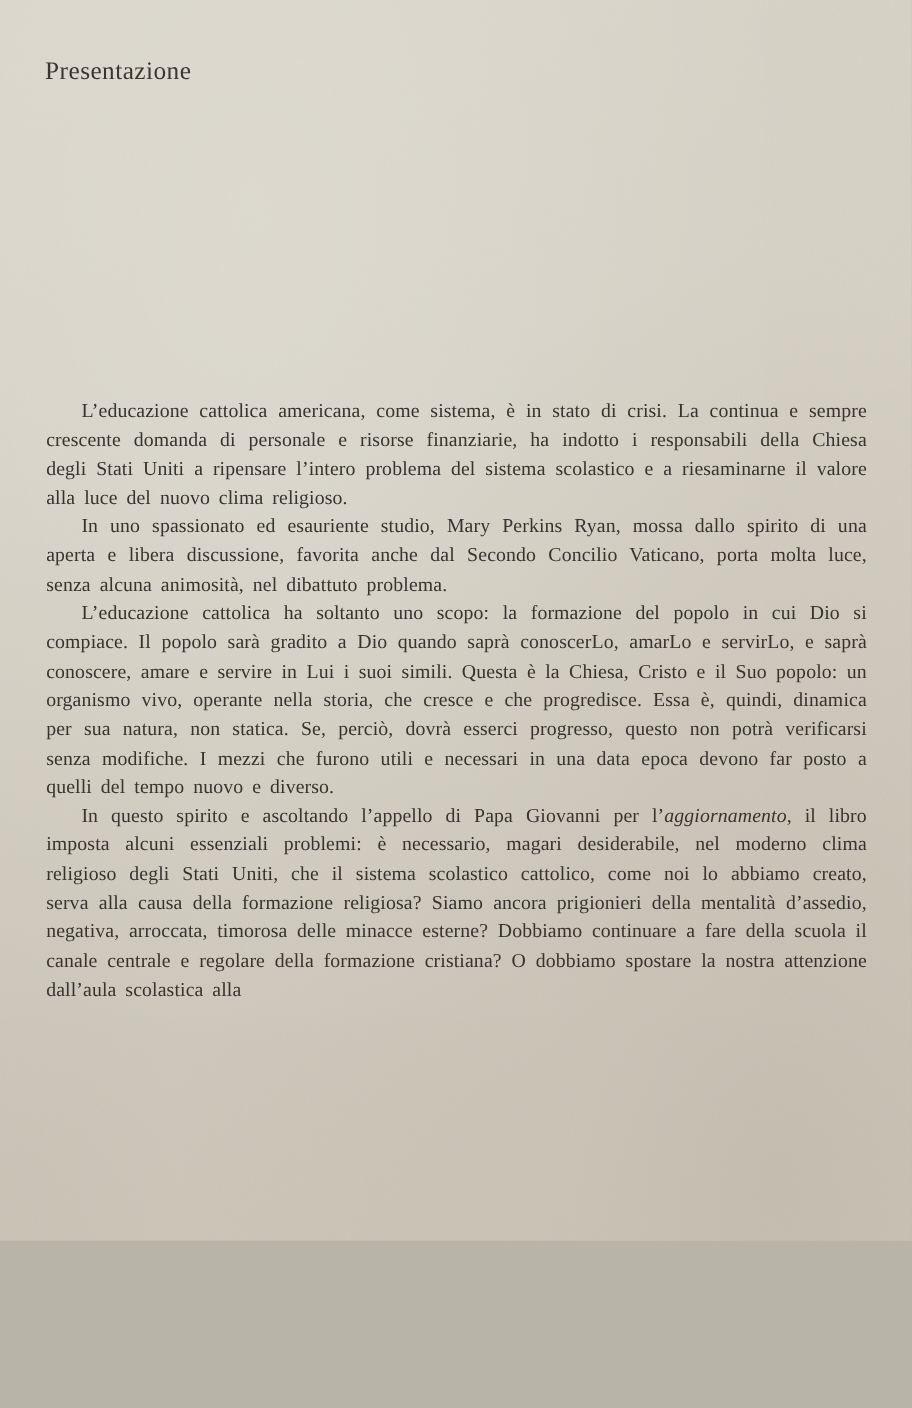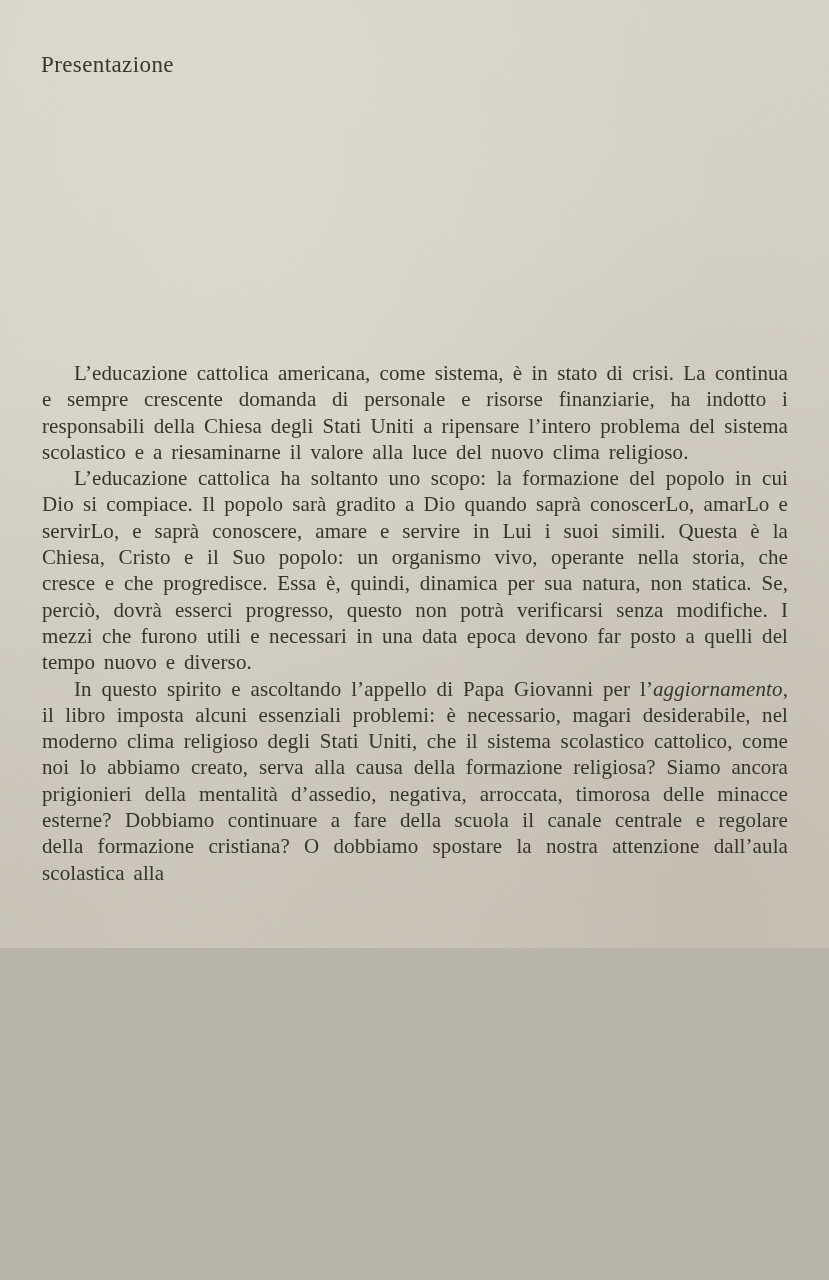--- a/index.html
+++ b/index.html
@@ -3,21 +3,21 @@
 <meta charset="utf-8">
 <style>
   html, body {
     margin: 0;
     padding: 0;
     background: #b9b4a8;
   }
   .page {
     position: relative;
     width: 829px;
-    height: 948px;
+    height: 1128px;
     margin: 0 auto;
     overflow: hidden;
     background:
       radial-gradient(ellipse at 28% 18%, rgba(255,255,255,0.16), rgba(255,255,255,0) 60%),
       radial-gradient(ellipse at 85% 95%, rgba(110,100,84,0.14), rgba(110,100,84,0) 55%),
       radial-gradient(ellipse at 0% 100%, rgba(110,100,84,0.10), rgba(110,100,84,0) 45%),
       linear-gradient(158deg, #d9d5c9 0%, #d5d1c4 45%, #d0ccbe 100%);
     font-family: "Liberation Serif", "DejaVu Serif", serif;
     color: #37342e;
   }
@@ -36,21 +36,21 @@
     font-size: 23px;
     font-weight: 400;
     letter-spacing: 0.4px;
     color: #3a372f;
   }
   .body-text {
     position: absolute;
     top: 360px;
     left: 42px;
     width: 746px;
-    font-size: 21px;
+    font-size: 18px;
     line-height: 26.3px;
     text-align: justify;
     word-spacing: 3.5px;
     letter-spacing: 0.1px;
     hyphens: auto;
     -webkit-hyphens: auto;
   }
   .para {
     margin: 0;
     text-indent: 32px;
@@ -70,17 +70,18 @@
       <feTurbulence type="fractalNoise" baseFrequency="0.9" numOctaves="2" stitchTiles="stitch"></feTurbulence>
       <feColorMatrix type="saturate" values="0"></feColorMatrix>
     </filter>
     <rect width="100%" height="100%" filter="url(#paperNoise)" opacity="0.07"></rect>
   </svg>
 
   <h1 class="heading">Presentazione</h1>
 
   <div class="body-text">
     <p class="para">L’educazione cattolica americana, come sistema, è in stato di crisi. La continua e sempre crescente domanda di personale e risorse finanziarie, ha indotto i responsabili della Chiesa degli Stati Uniti a ripensare l’intero problema del sistema scolastico e a riesaminarne il valore alla luce del nuovo clima religioso.</p>
+    <p class="para">In uno spassionato ed esauriente studio, Mary Perkins Ryan, mossa dallo spirito di una aperta e libera discussione, favorita anche dal Secondo Concilio Vaticano, porta molta luce, senza alcuna animosità, nel dibattuto problema.</p>
     <p class="para">L’educazione cattolica ha soltanto uno scopo: la formazione del popolo in cui Dio si compiace. Il popolo sarà gradito a Dio quando saprà conoscerLo, amarLo e servirLo, e saprà conoscere, amare e servire in Lui i suoi simili. Questa è la Chiesa, Cristo e il Suo popolo: un organismo vivo, operante nella storia, che cresce e che progredisce. Essa è, quindi, dinamica per sua natura, non statica. Se, perciò, dovrà esserci progresso, questo non potrà verificarsi senza modifiche. I mezzi che furono utili e necessari in una data epoca devono far posto a quelli del tempo nuovo e diverso.</p>
     <p class="para"><span>In questo spirito e ascoltando l’appello di Papa Giovanni per l’</span><em>aggiornamento</em><span>, il libro imposta alcuni essenziali problemi: è necessario, magari desiderabile, nel moderno clima religioso degli Stati Uniti, che il sistema scolastico cattolico, come noi lo abbiamo creato, serva alla causa della formazione religiosa? Siamo ancora prigionieri della mentalità d’assedio, negativa, arroccata, timorosa delle minacce esterne? Dobbiamo continuare a fare della scuola il canale centrale e regolare della formazione cristiana? O dobbiamo spostare la nostra attenzione dall’aula scolastica alla</span></p>
   </div>
 
 </div>
 
 </body></html>

